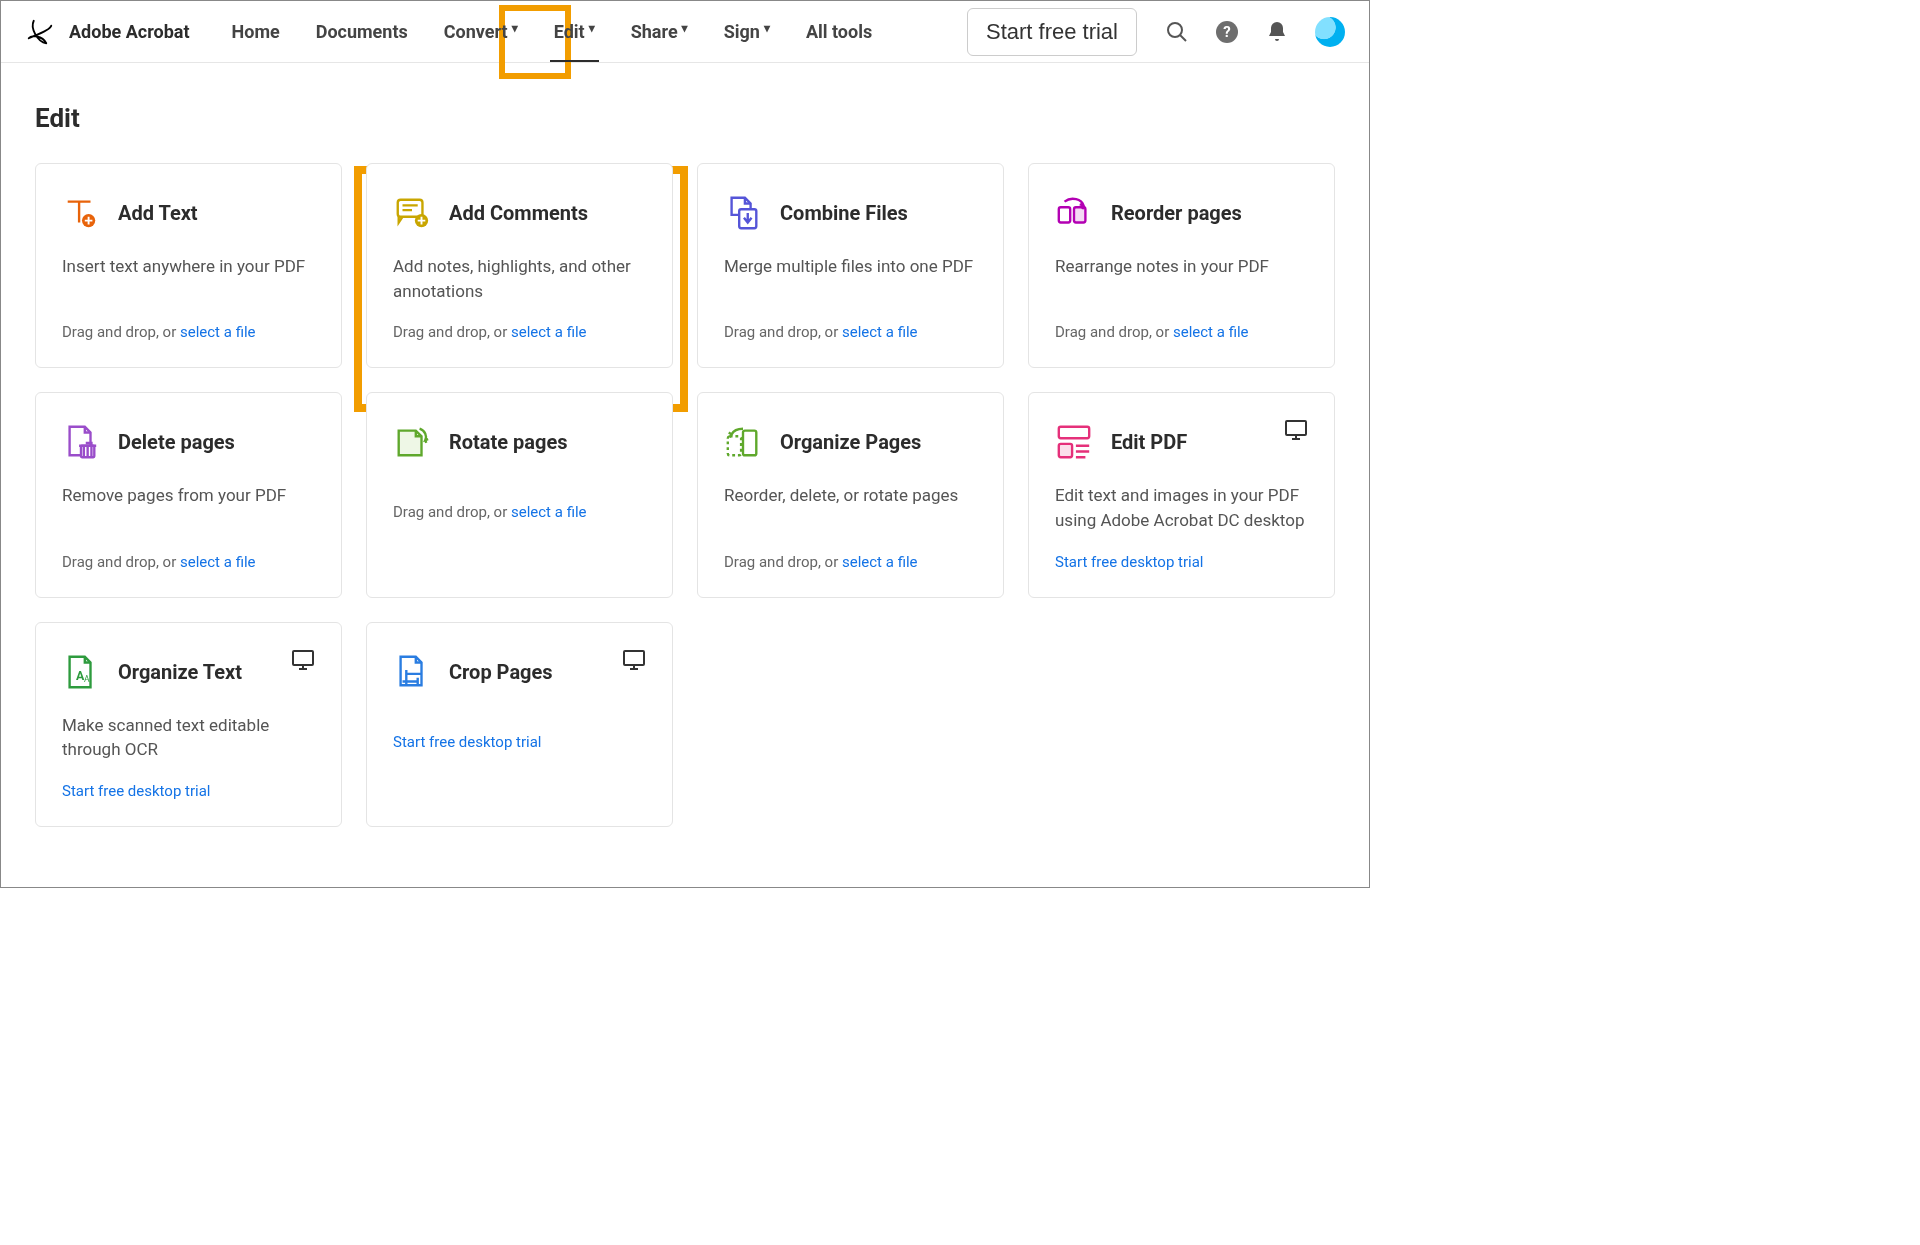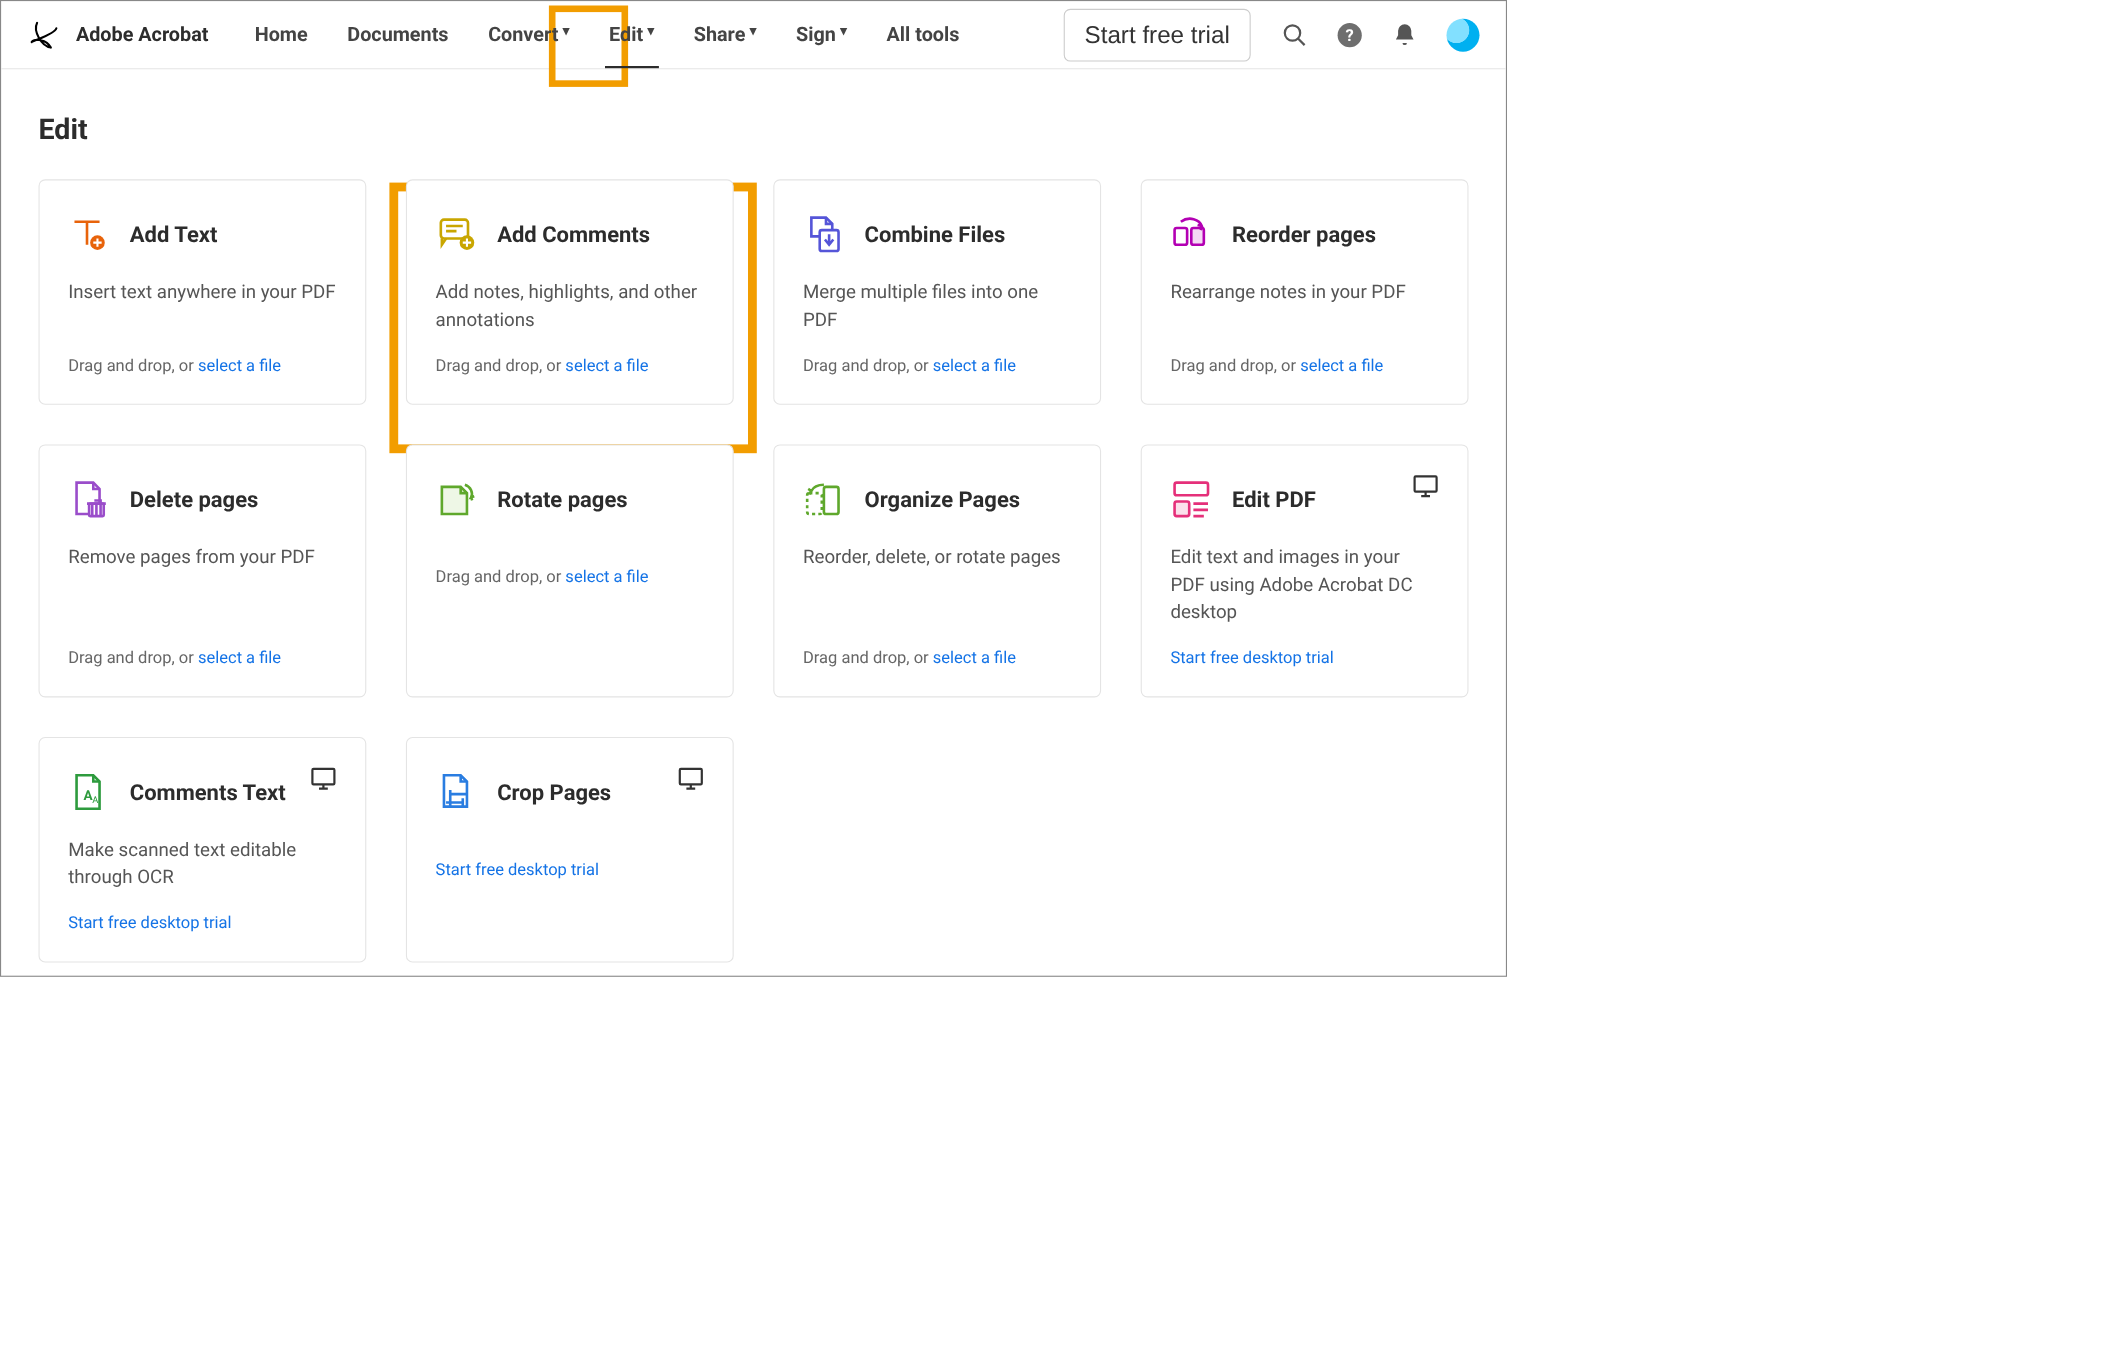--- a/index.html
+++ b/index.html
@@ -72,21 +72,21 @@
     border:6px solid #f29d00;
     box-sizing:border-box;
     pointer-events:none;
   }
   
   main { padding: 40px 34px; }
   h1.page-title { font-size: 26px; font-weight:700; margin-bottom: 30px;}
   .grid {
     display:grid;
     grid-template-columns: repeat(4, 1fr);
-    gap: 36px;
+    gap: 24px;
   }
   .card {
     border:1px solid #e4e4e4;
     border-radius:6px;
     padding: 30px 26px 26px;
     min-height: 200px;
     display:flex;
     flex-direction:column;
     position:relative;
     background:#fff;
@@ -318,21 +318,21 @@
       </span>
       <div class="head">
         <span class="icon">
           <svg viewBox="0 0 40 40" fill="none" stroke="#2e9b3e" stroke-width="2.5">
               <path d="M8 4h16l6 6v26H8z"></path>
               <path d="M24 4v6h6"></path>
               <text x="19" y="28" font-size="13" text-anchor="middle" fill="#2e9b3e" font-weight="bold" stroke="none">A</text>
               <text x="26" y="31" font-size="9" text-anchor="middle" fill="#2e9b3e" stroke="none">A</text>
             </svg>
         </span>
-        <span class="title">Comments Text</span>
+        <span class="title">Organize Text</span>
       </div>
       <div class="desc">Make scanned text editable through OCR</div>
       <div class="foot link-only"><a>Start free desktop trial</a></div>
     </div>
 
     <div class="card">
       <span class="monitor">
         <svg viewBox="0 0 24 22" fill="none" stroke="currentColor" stroke-width="2">
             <rect x="2" y="2" width="20" height="14" rx="1"></rect>
             <path d="M8 20h8M12 16v4"></path>

